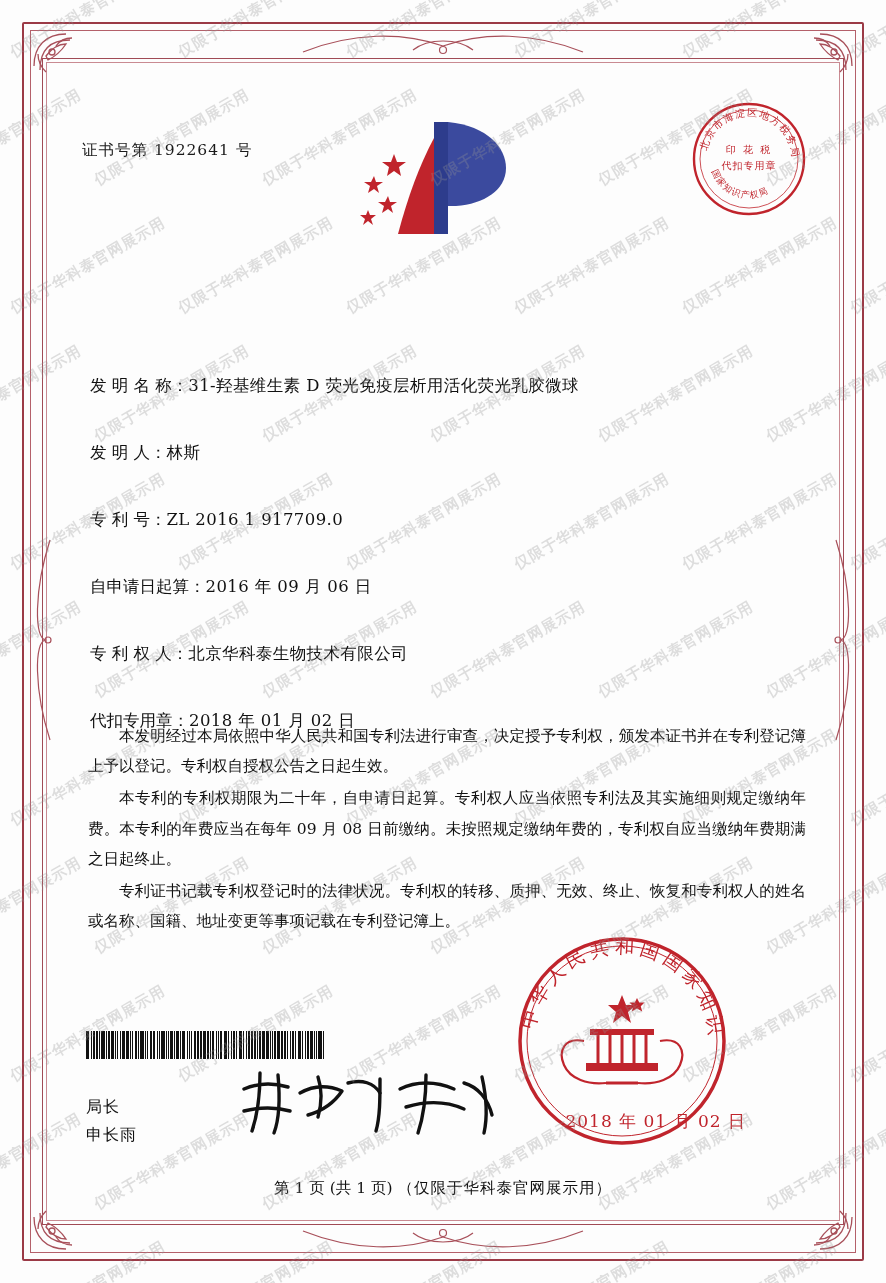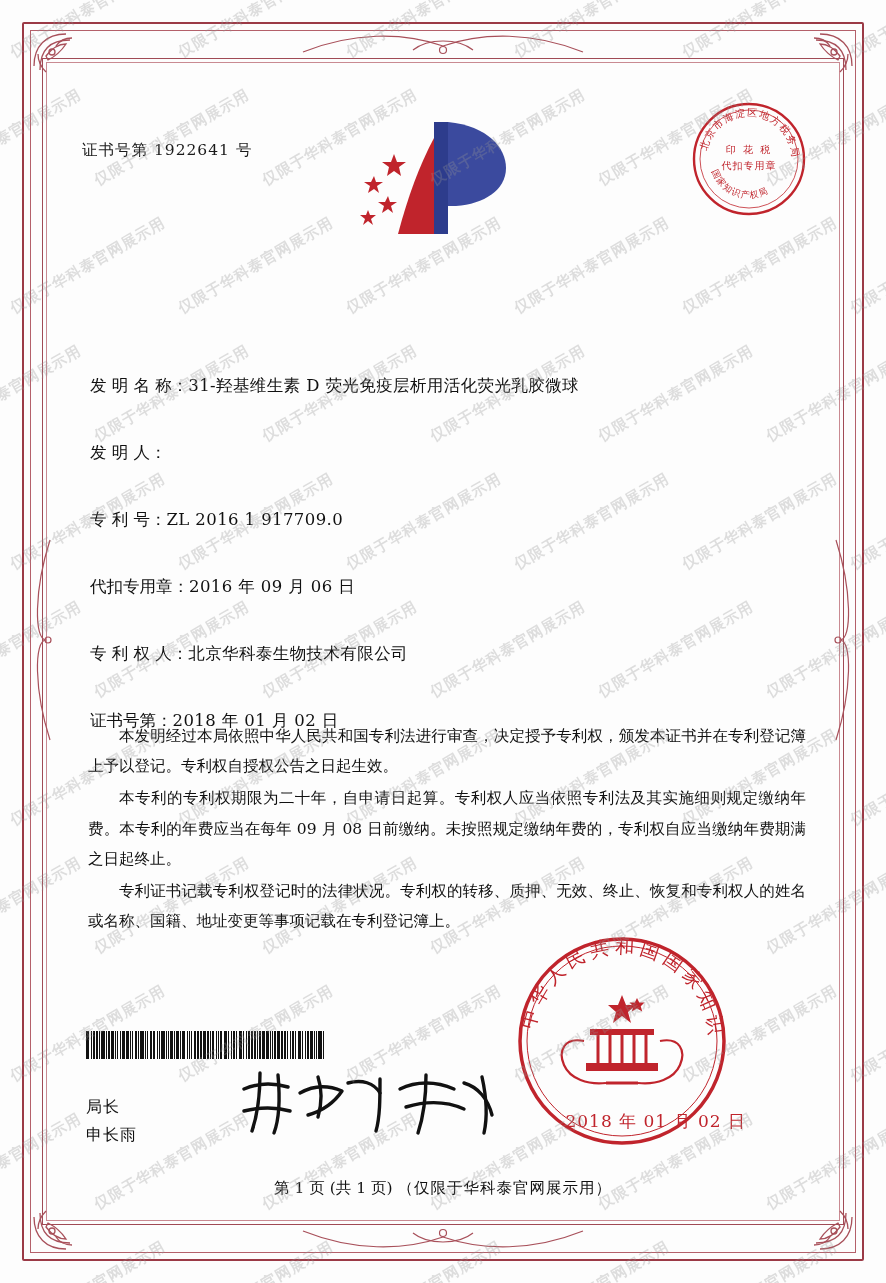--- a/index.html
+++ b/index.html
@@ -384,35 +384,36 @@
     </div>
 
 
     <div class="fields">
       <div class="field">
         <span class="lbl">发 明 名 称：</span>
         <span class="val">31-羟基维生素 D 荧光免疫层析用活化荧光乳胶微球</span>
       </div>
       <div class="field">
         <span class="lbl">发 明 人：</span>
+        <span class="val">林斯</span>
       </div>
       <div class="field">
         <span class="lbl">专 利 号：</span>
         <span class="val">ZL 2016 1 917709.0</span>
       </div>
       <div class="field">
-        <span class="lbl">代扣专用章：</span>
+        <span class="lbl">自申请日起算：</span>
         <span class="val">2016 年 09 月 06 日</span>
       </div>
       <div class="field">
         <span class="lbl">专 利 权 人：</span>
         <span class="val">北京华科泰生物技术有限公司</span>
       </div>
       <div class="field">
-        <span class="lbl">证书号第：</span>
+        <span class="lbl">代扣专用章：</span>
         <span class="val">2018 年 01 月 02 日</span>
       </div>
     </div>
 
     <div class="paras">
       <p>本发明经过本局依照中华人民共和国专利法进行审查，决定授予专利权，颁发本证书并在专利登记簿上予以登记。专利权自授权公告之日起生效。</p>
       <p>本专利的专利权期限为二十年，自申请日起算。专利权人应当依照专利法及其实施细则规定缴纳年费。本专利的年费应当在每年 09 月 08 日前缴纳。未按照规定缴纳年费的，专利权自应当缴纳年费期满之日起终止。</p>
       <p>专利证书记载专利权登记时的法律状况。专利权的转移、质押、无效、终止、恢复和专利权人的姓名或名称、国籍、地址变更等事项记载在专利登记簿上。</p>
     </div>
 

